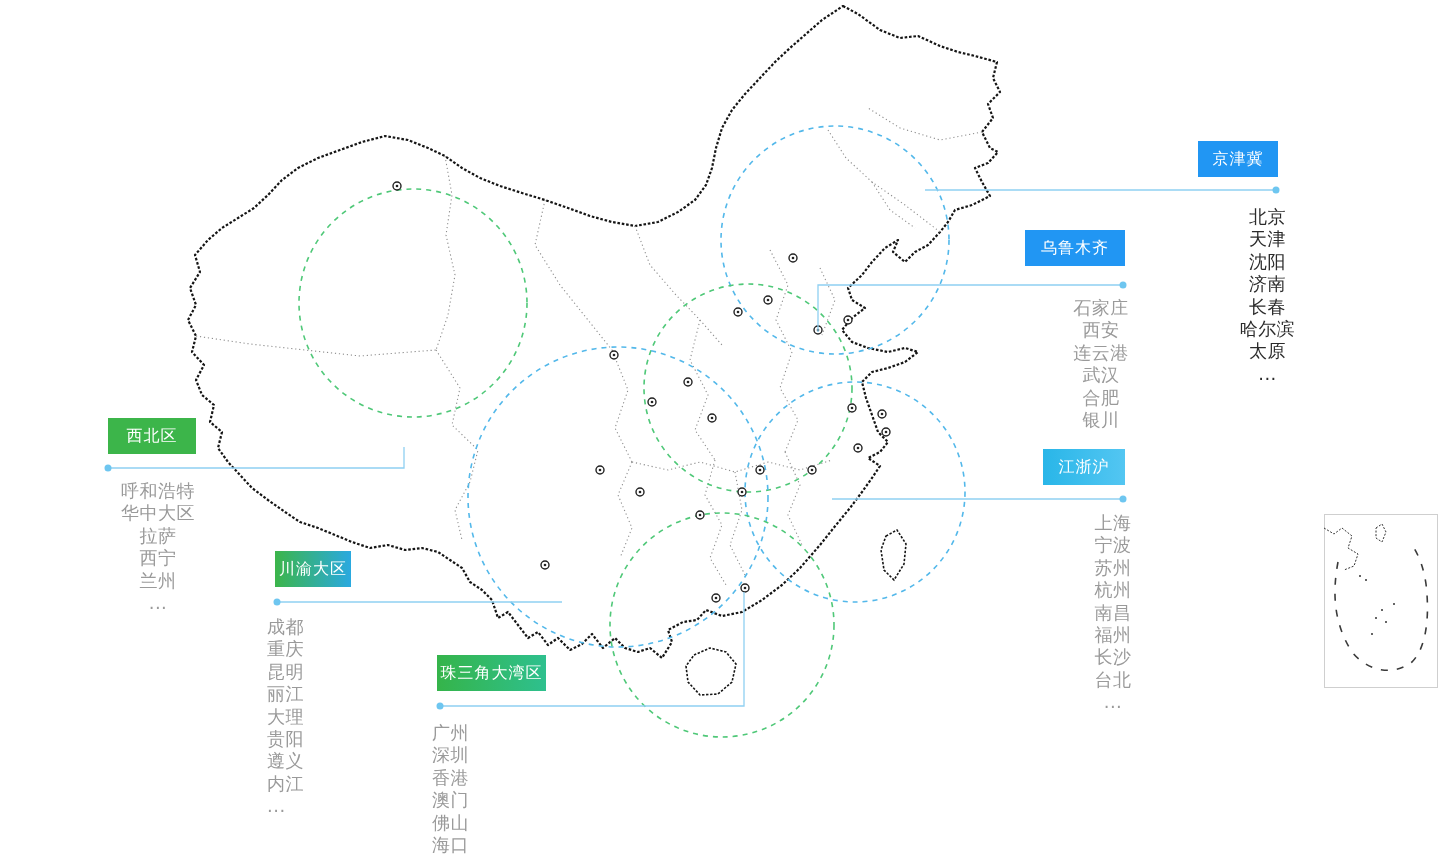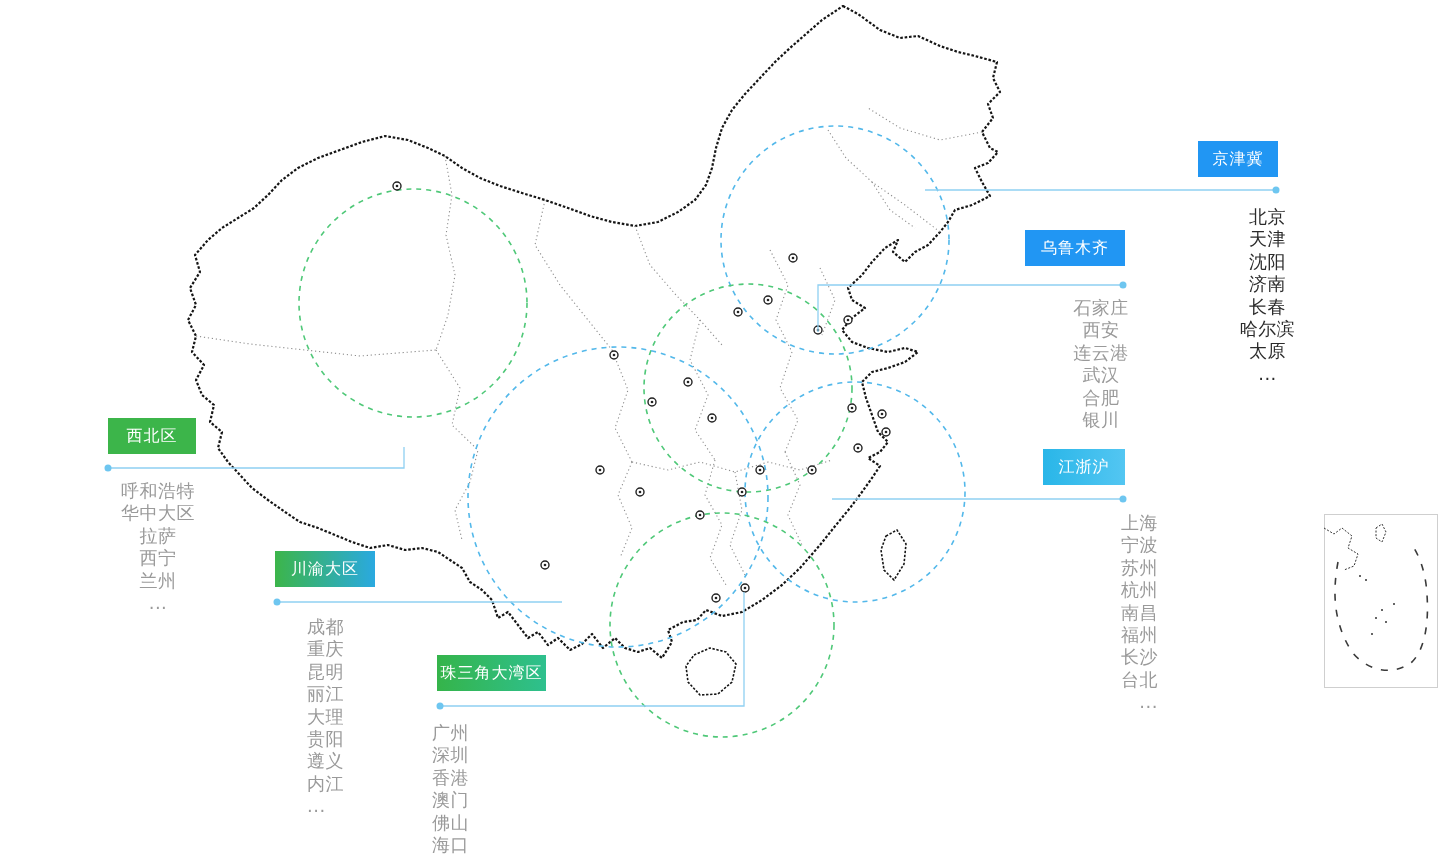--- a/index.html
+++ b/index.html
@@ -27,33 +27,33 @@
            color:#fff; font-size:16px; letter-spacing:1px; }
   .b-blue      { background:#2196f3; }
   .b-green     { background:#3cb54a; }
   .b-greenblue { background:linear-gradient(90deg,#3cb54a,#2aa9e0); }
   .b-greenteal { background:linear-gradient(90deg,#35b44a,#2ec08e); }
   .b-cyan      { background:linear-gradient(90deg,#29b6e8,#53c6f2); }
 
   .r-jingjinji  { left:1198px; top:141px; width:80px;  }
   .r-huazhong   { left:1025px; top:230px; width:100px; }
   .r-xibei      { left:108px;  top:418px; width:88px;  }
-  .r-chuanyu    { left:275px;  top:551px; width:100px; }
+  .r-chuanyu    { left:275px;  top:551px; width:76px; }
   .r-zhusanjiao { left:437px;  top:655px; width:109px; }
   .r-jiangzhehu { left:1043px; top:449px; width:82px;  }
 
   .cities { position:absolute; list-style:none; font-size:18px; color:#9a9a9a;
             line-height:22.4px; letter-spacing:0.5px; }
   .cities.dark { color:#2b2b2b; }
   .c-jingjinji  { left:1220px; top:206px; width:95px;  text-align:center; }
   .c-huazhong   { left:1053px; top:297px; width:96px;  text-align:center; }
   .c-xibei      { left:103px;  top:480px; width:110px; text-align:center; }
-  .c-chuanyu    { left:267px;  top:616px; width:110px; text-align:left;margin-left:40px; }
+  .c-chuanyu    { left:267px;  top:616px; width:110px; text-align:left; }
   .c-zhusanjiao { left:432px;  top:722px; width:110px; text-align:left; }
-  .c-jiangzhehu { left:1068px; top:512px; width:90px;  text-align:right; }
+  .c-jiangzhehu { left:1068px; top:512px; width:90px;  text-align:center; }
 
   svg.inset { position:absolute; left:1324px; top:514px; }
   .inset-border { fill:#ffffff; stroke:#cfcfcf; stroke-width:1; }
   .inset-coast  { fill:none; stroke:#333; stroke-width:1; stroke-dasharray:2 1.6; }
   .inset-dash   { fill:none; stroke:#3a3a3a; stroke-width:1.6; stroke-dasharray:7 9; }
   .inset-isle   { fill:#333; }
 </style>
 </head>
 <body>
 

